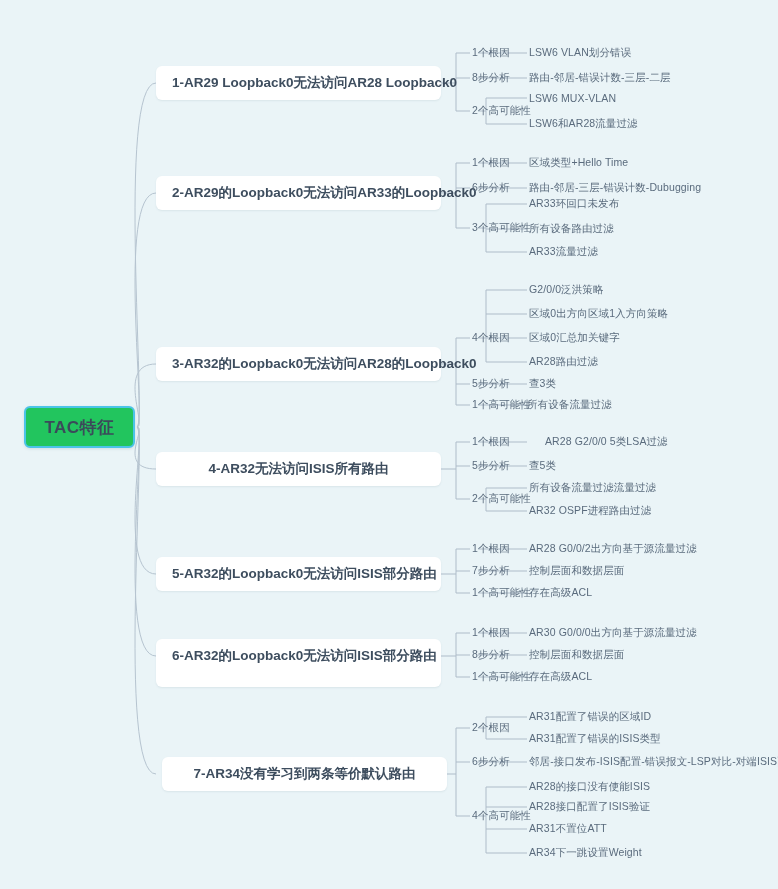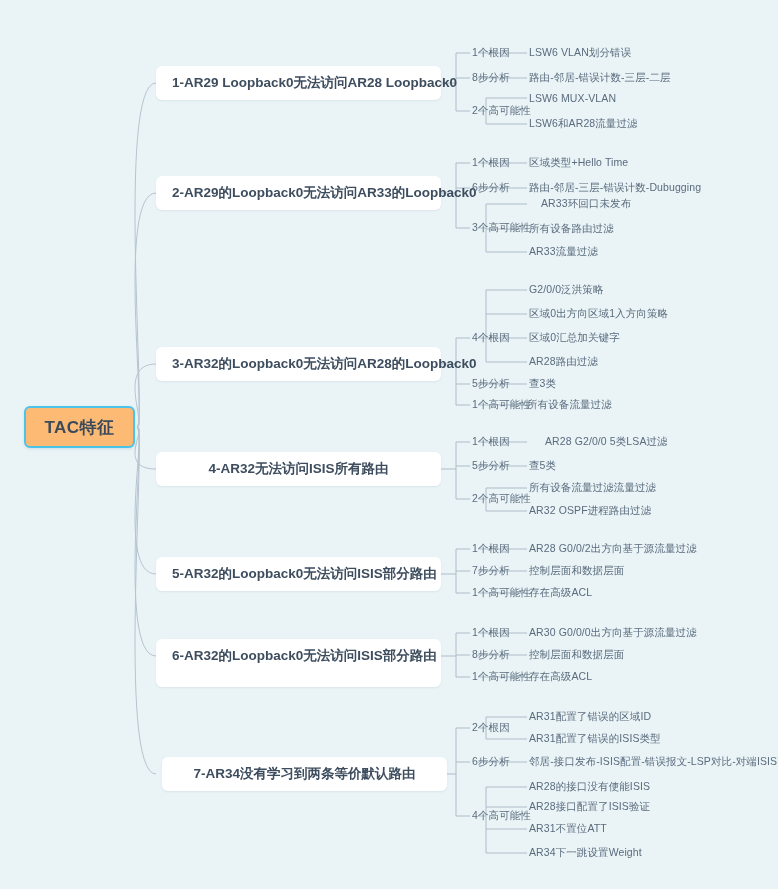--- a/index.html
+++ b/index.html
@@ -27,21 +27,21 @@
     height: 889px;
     pointer-events: none;
   }
   .node {
     position: absolute;
     box-sizing: border-box;
     white-space: nowrap;
   }
   
   .root {
-    background: #fdba74;
+    background: #22c55e;
     border: 2px solid #4cc3e8;
     border-radius: 6px;
     color: #3b4a5a;
     font-size: 17px;
     font-weight: bold;
     letter-spacing: 0.5px;
     padding: 9px 14px;
     box-shadow: 0 1px 3px rgba(90,120,140,0.18);
     text-align: center;
   }
@@ -183,21 +183,21 @@
     <div class="node leaf" style="left: 527px; top: 78px; transform: translateY(-50%);">路由-邻居-错误计数-三层-二层</div>
     <div class="node cat" style="left: 470px; top: 111px; transform: translateY(-50%);">2个高可能性</div>
     <div class="node leaf" style="left: 527px; top: 98px; transform: translateY(-50%);">LSW6 MUX-VLAN</div>
     <div class="node leaf" style="left: 527px; top: 124px; transform: translateY(-50%);">LSW6和AR28流量过滤</div>
     <div class="node topic" style="left: 156px; top: 176px; width: 285px; height: 34px; line-height: 16px;">2-AR29的Loopback0无法访问AR33的Loopback0</div>
     <div class="node cat" style="left: 470px; top: 163px; transform: translateY(-50%);">1个根因</div>
     <div class="node leaf" style="left: 527px; top: 163px; transform: translateY(-50%);">区域类型+Hello Time</div>
     <div class="node cat" style="left: 470px; top: 188px; transform: translateY(-50%);">6步分析</div>
     <div class="node leaf" style="left: 527px; top: 188px; transform: translateY(-50%);">路由-邻居-三层-错误计数-Dubugging</div>
     <div class="node cat" style="left: 470px; top: 228px; transform: translateY(-50%);">3个高可能性</div>
-    <div class="node leaf" style="left: 527px; top: 204px; transform: translateY(-50%); margin-left: 12px;">AR33环回口未发布</div>
+    <div class="node leaf" style="left: 527px; top: 204px; transform: translateY(-50%);">AR33环回口未发布</div>
     <div class="node leaf" style="left: 527px; top: 229px; transform: translateY(-50%);">所有设备路由过滤</div>
     <div class="node leaf" style="left: 527px; top: 252px; transform: translateY(-50%);">AR33流量过滤</div>
     <div class="node topic" style="left: 156px; top: 347px; width: 285px; height: 34px; line-height: 16px;">3-AR32的Loopback0无法访问AR28的Loopback0</div>
     <div class="node cat" style="left: 470px; top: 338px; transform: translateY(-50%);">4个根因</div>
     <div class="node leaf" style="left: 527px; top: 290px; transform: translateY(-50%);">G2/0/0泛洪策略</div>
     <div class="node leaf" style="left: 527px; top: 314px; transform: translateY(-50%);">区域0出方向区域1入方向策略</div>
     <div class="node leaf" style="left: 527px; top: 338px; transform: translateY(-50%);">区域0汇总加关键字</div>
     <div class="node leaf" style="left: 527px; top: 362px; transform: translateY(-50%);">AR28路由过滤</div>
     <div class="node cat" style="left: 470px; top: 384px; transform: translateY(-50%);">5步分析</div>
     <div class="node leaf" style="left: 527px; top: 384px; transform: translateY(-50%);">查3类</div>

